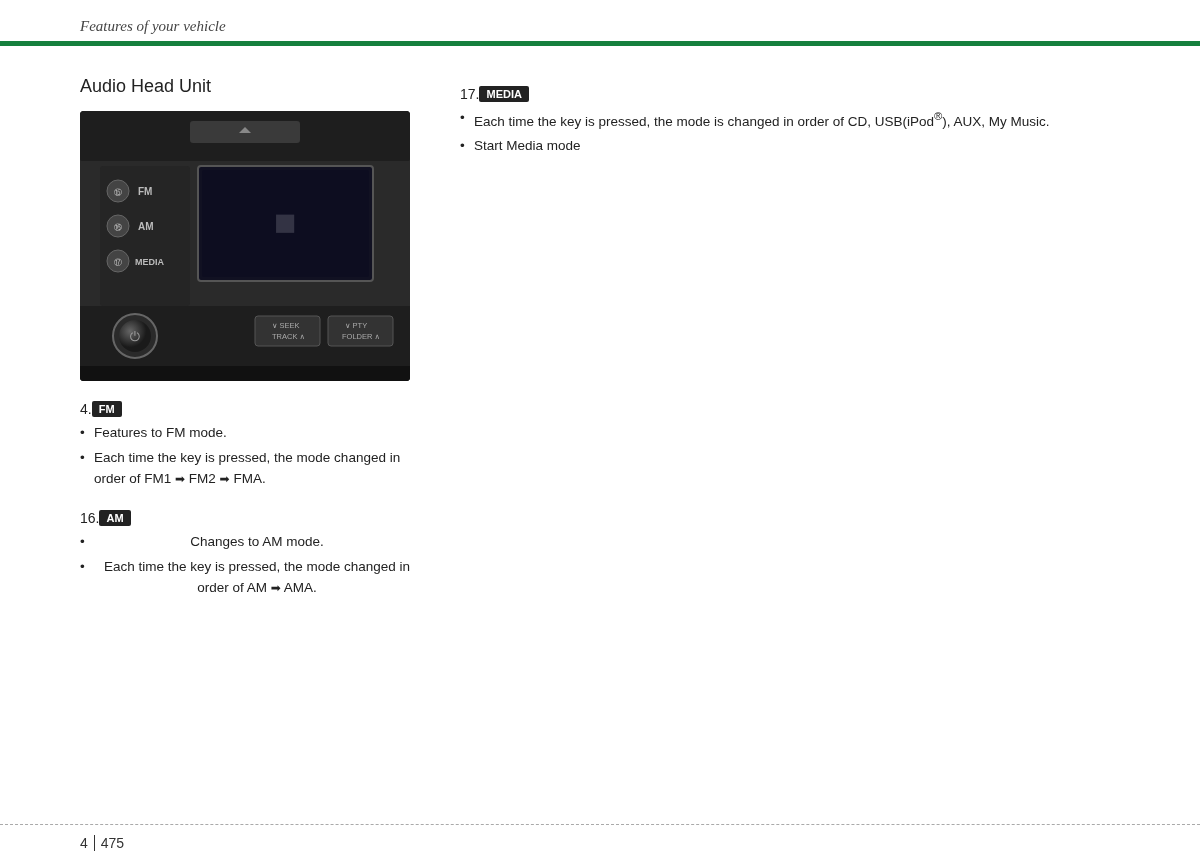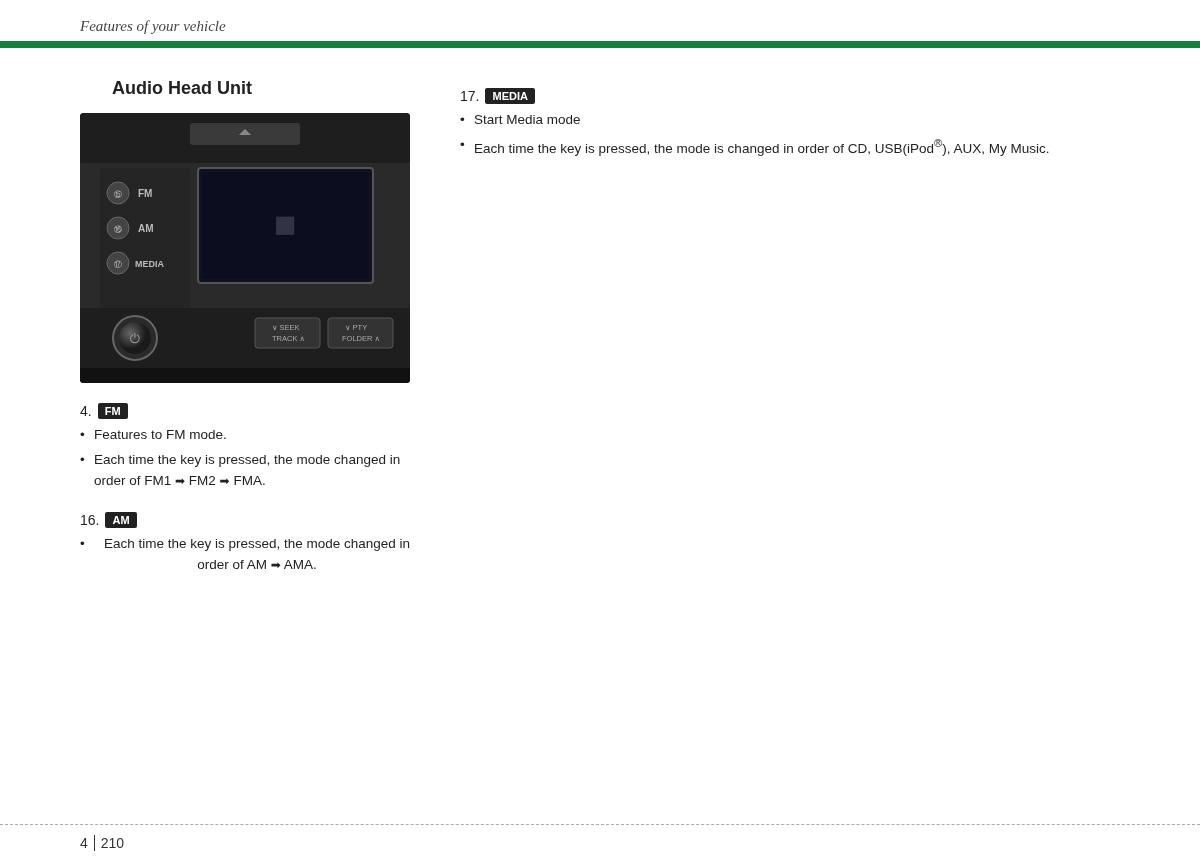--- a/index.html
+++ b/index.html
@@ -13,21 +13,21 @@
       height: 861px;
       background: #ffffff;
       font-family: Georgia, 'Times New Roman', serif;
       font-size: 14px;
       color: #222;
       overflow: hidden;
     }
 
     .page-header {
       padding: 18px 80px 0 80px;
-      border-bottom: 7px solid #15803d;
+      border-bottom: 5px solid #15803d;
       padding-bottom: 6px;
       margin-bottom: 0;
     }
 
     .page-header-title {
       font-size: 15px;
       font-style: italic;
       color: #444;
       font-family: Georgia, serif;
     }
@@ -44,24 +44,23 @@
       flex-shrink: 0;
     }
 
     .right-column {
       flex: 1;
       padding-top: 0;
     }
 
     .section-title {
       font-size: 18px;
-      font-weight: bold;
+      font-weight: normal;
       font-family: Arial, sans-serif;
       margin-bottom: 14px;
-      margin-left: 32px;
     }
 
     .car-image {
       width: 330px;
       height: 270px;
       background: #2a2a2a;
       border-radius: 4px;
       position: relative;
       overflow: hidden;
       margin-bottom: 20px;
@@ -70,21 +69,20 @@
     .description-section {
       margin-bottom: 20px;
     }
 
     .item-number {
       font-size: 14px;
       font-family: Arial, sans-serif;
       margin-bottom: 6px;
       display: flex;
       align-items: center;
-      gap: 6px;
     }
 
     .badge {
       display: inline-block;
       background: #222;
       color: #fff;
       font-size: 11px;
       font-family: Arial, sans-serif;
       font-weight: bold;
       padding: 2px 7px;
@@ -235,39 +233,40 @@
         <li>Each time the key is pressed, the mode changed in order of FM1 <span class="arrow-symbol">➡</span> FM2 <span class="arrow-symbol">➡</span> FMA.</li>
       </ul>
     </div>
 
     <div class="description-section" style="margin-top:18px;text-align:center;">
       <div class="item-number">
         <span>16.</span>
         <span class="badge">AM</span>
       </div>
       <ul class="bullet-list">
+        <li>Changes to AM mode.</li>
         <li>Each time the key is pressed, the mode changed in order of AM <span class="arrow-symbol">➡</span> AMA.</li>
       </ul>
     </div>
   </div>
 
   <div class="right-column">
     <div class="right-section">
       <div class="item-number">
         <span>17.</span>
         <span class="badge">MEDIA</span>
       </div>
       <ul class="bullet-list">
+        <li>Each time the key is pressed, the mode is changed in order of CD, USB(iPod<sup>®</sup>), AUX, My Music.</li>
         <li>Start Media mode</li>
-        <li>Each time the key is pressed, the mode is changed in order of CD, USB(iPod<sup>®</sup>), AUX, My Music.</li>
       </ul>
     </div>
   </div>
 
 </div>
 
 <div class="page-footer">
   <span class="footer-page-num">
     <span>4</span>
     <span class="footer-divider"></span>
-    <span>210</span>
+    <span>475</span>
   </span>
 </div>
 
 </body></html>

